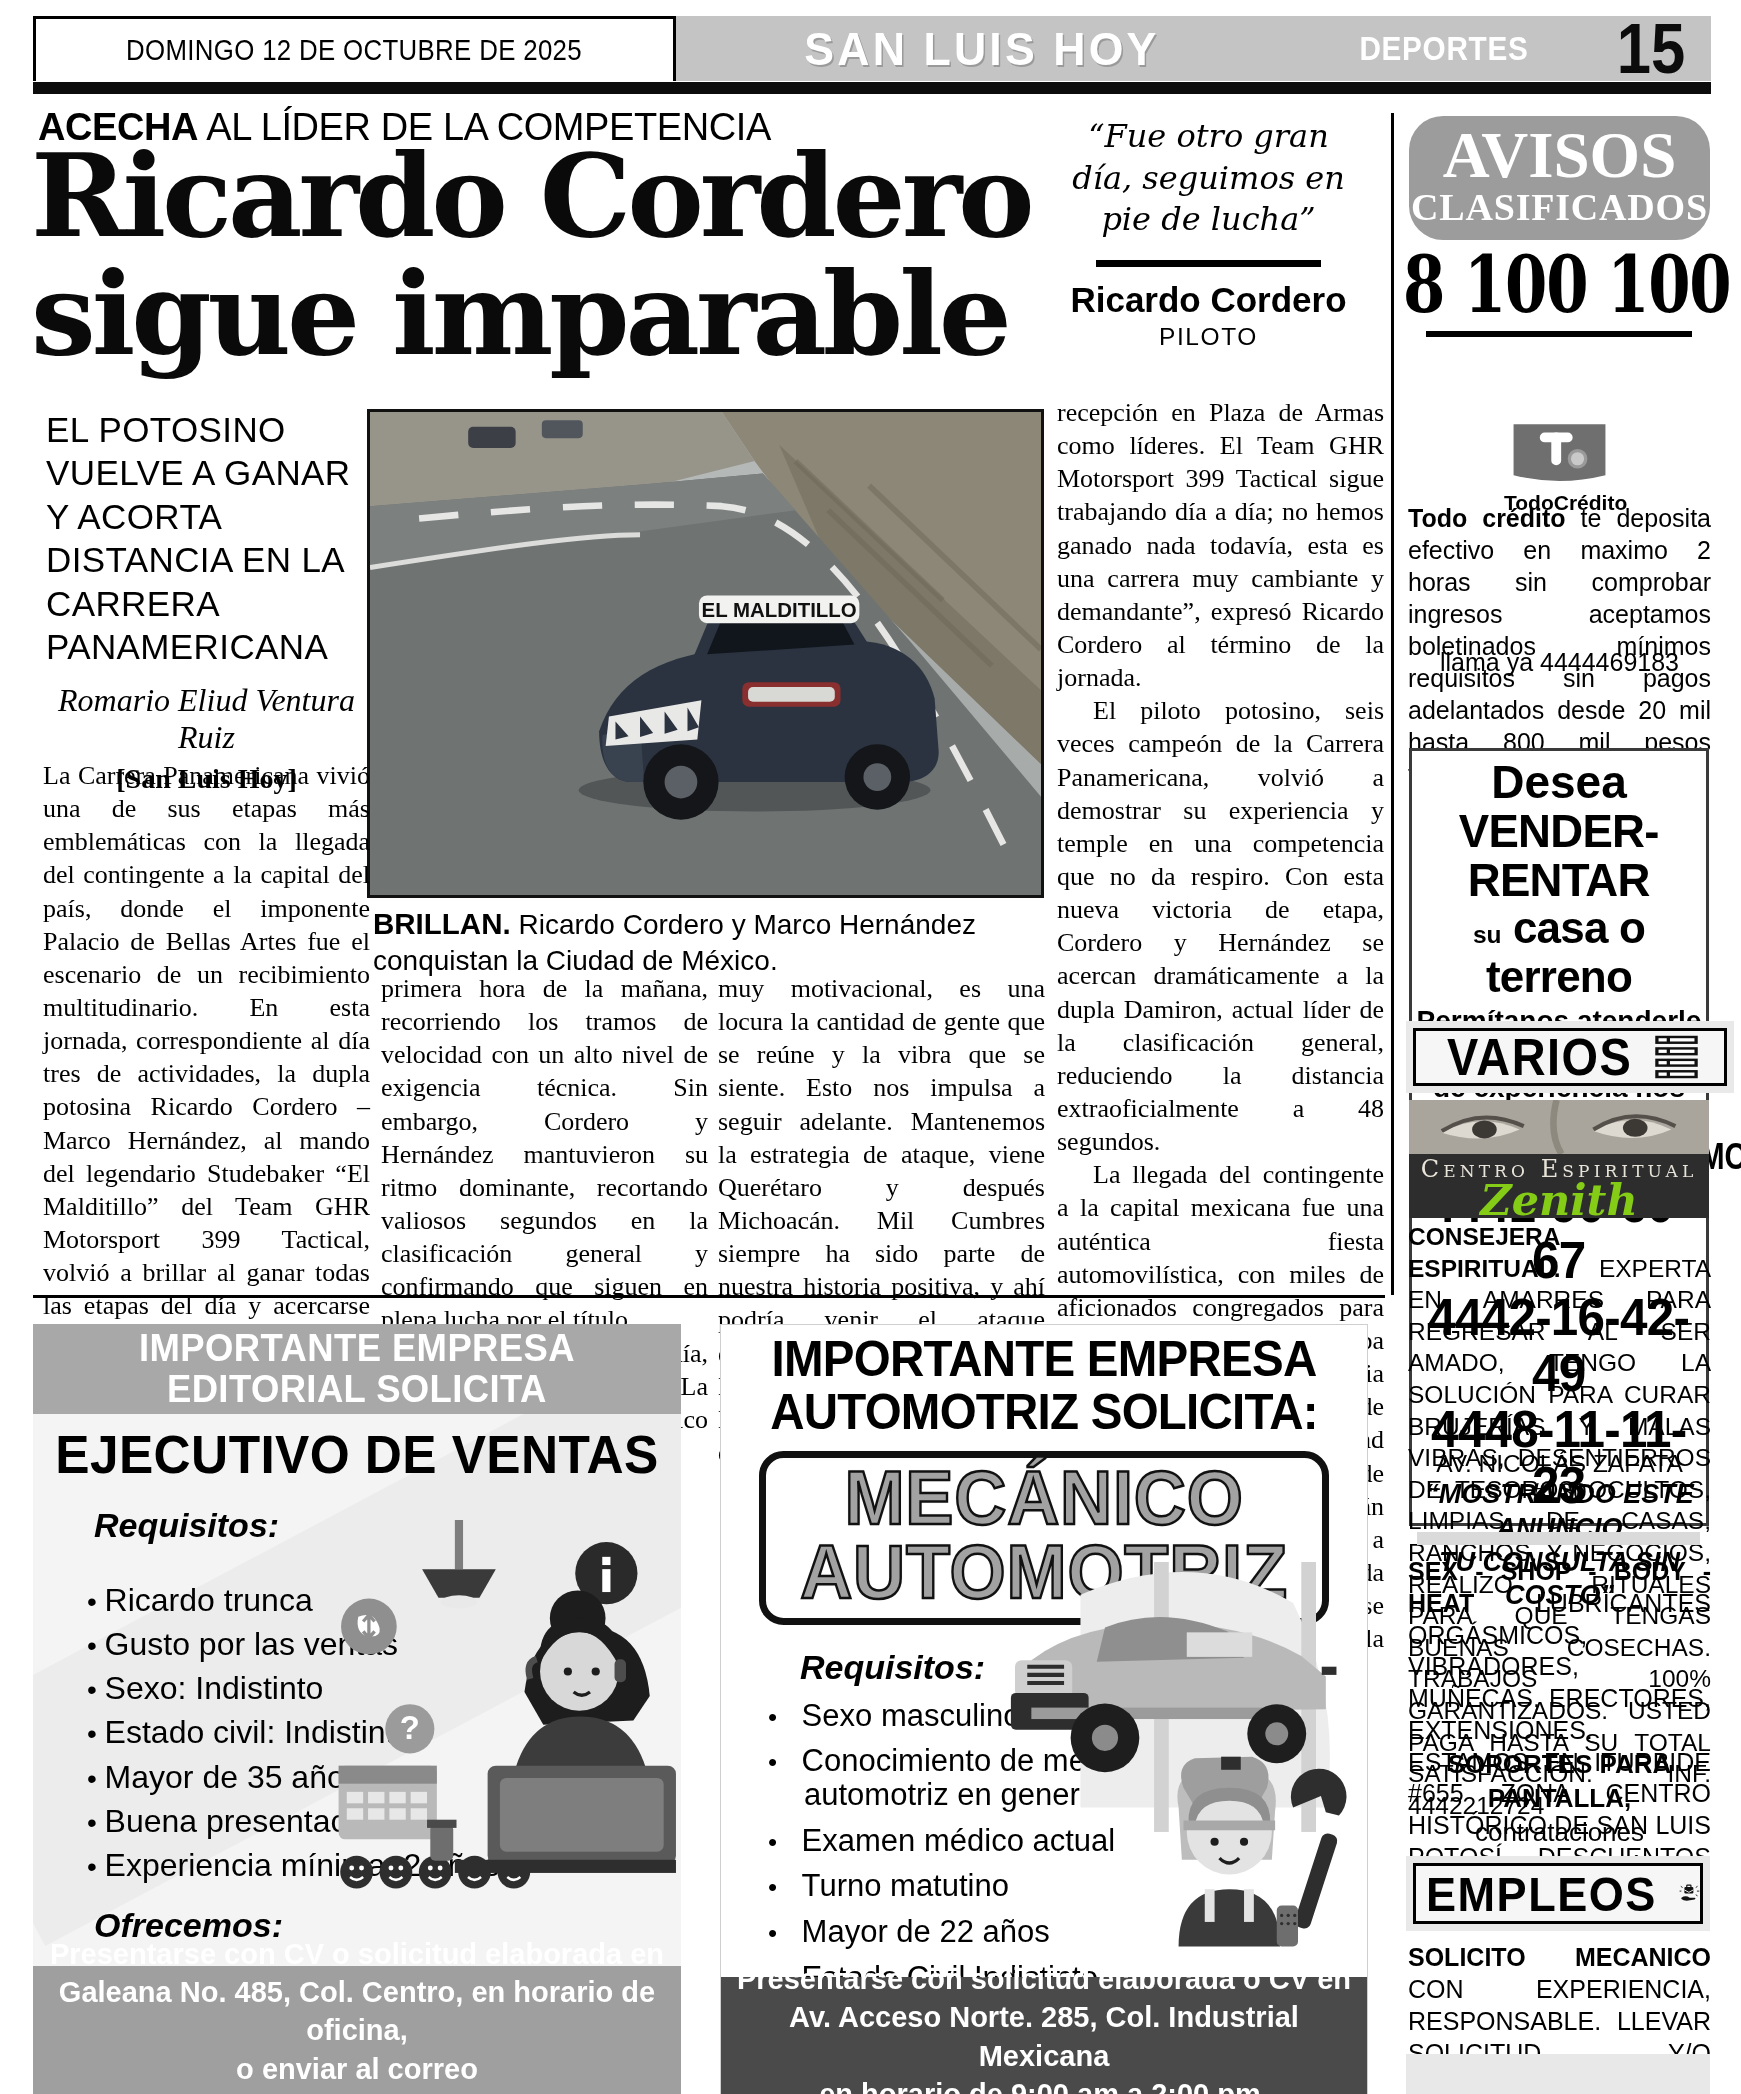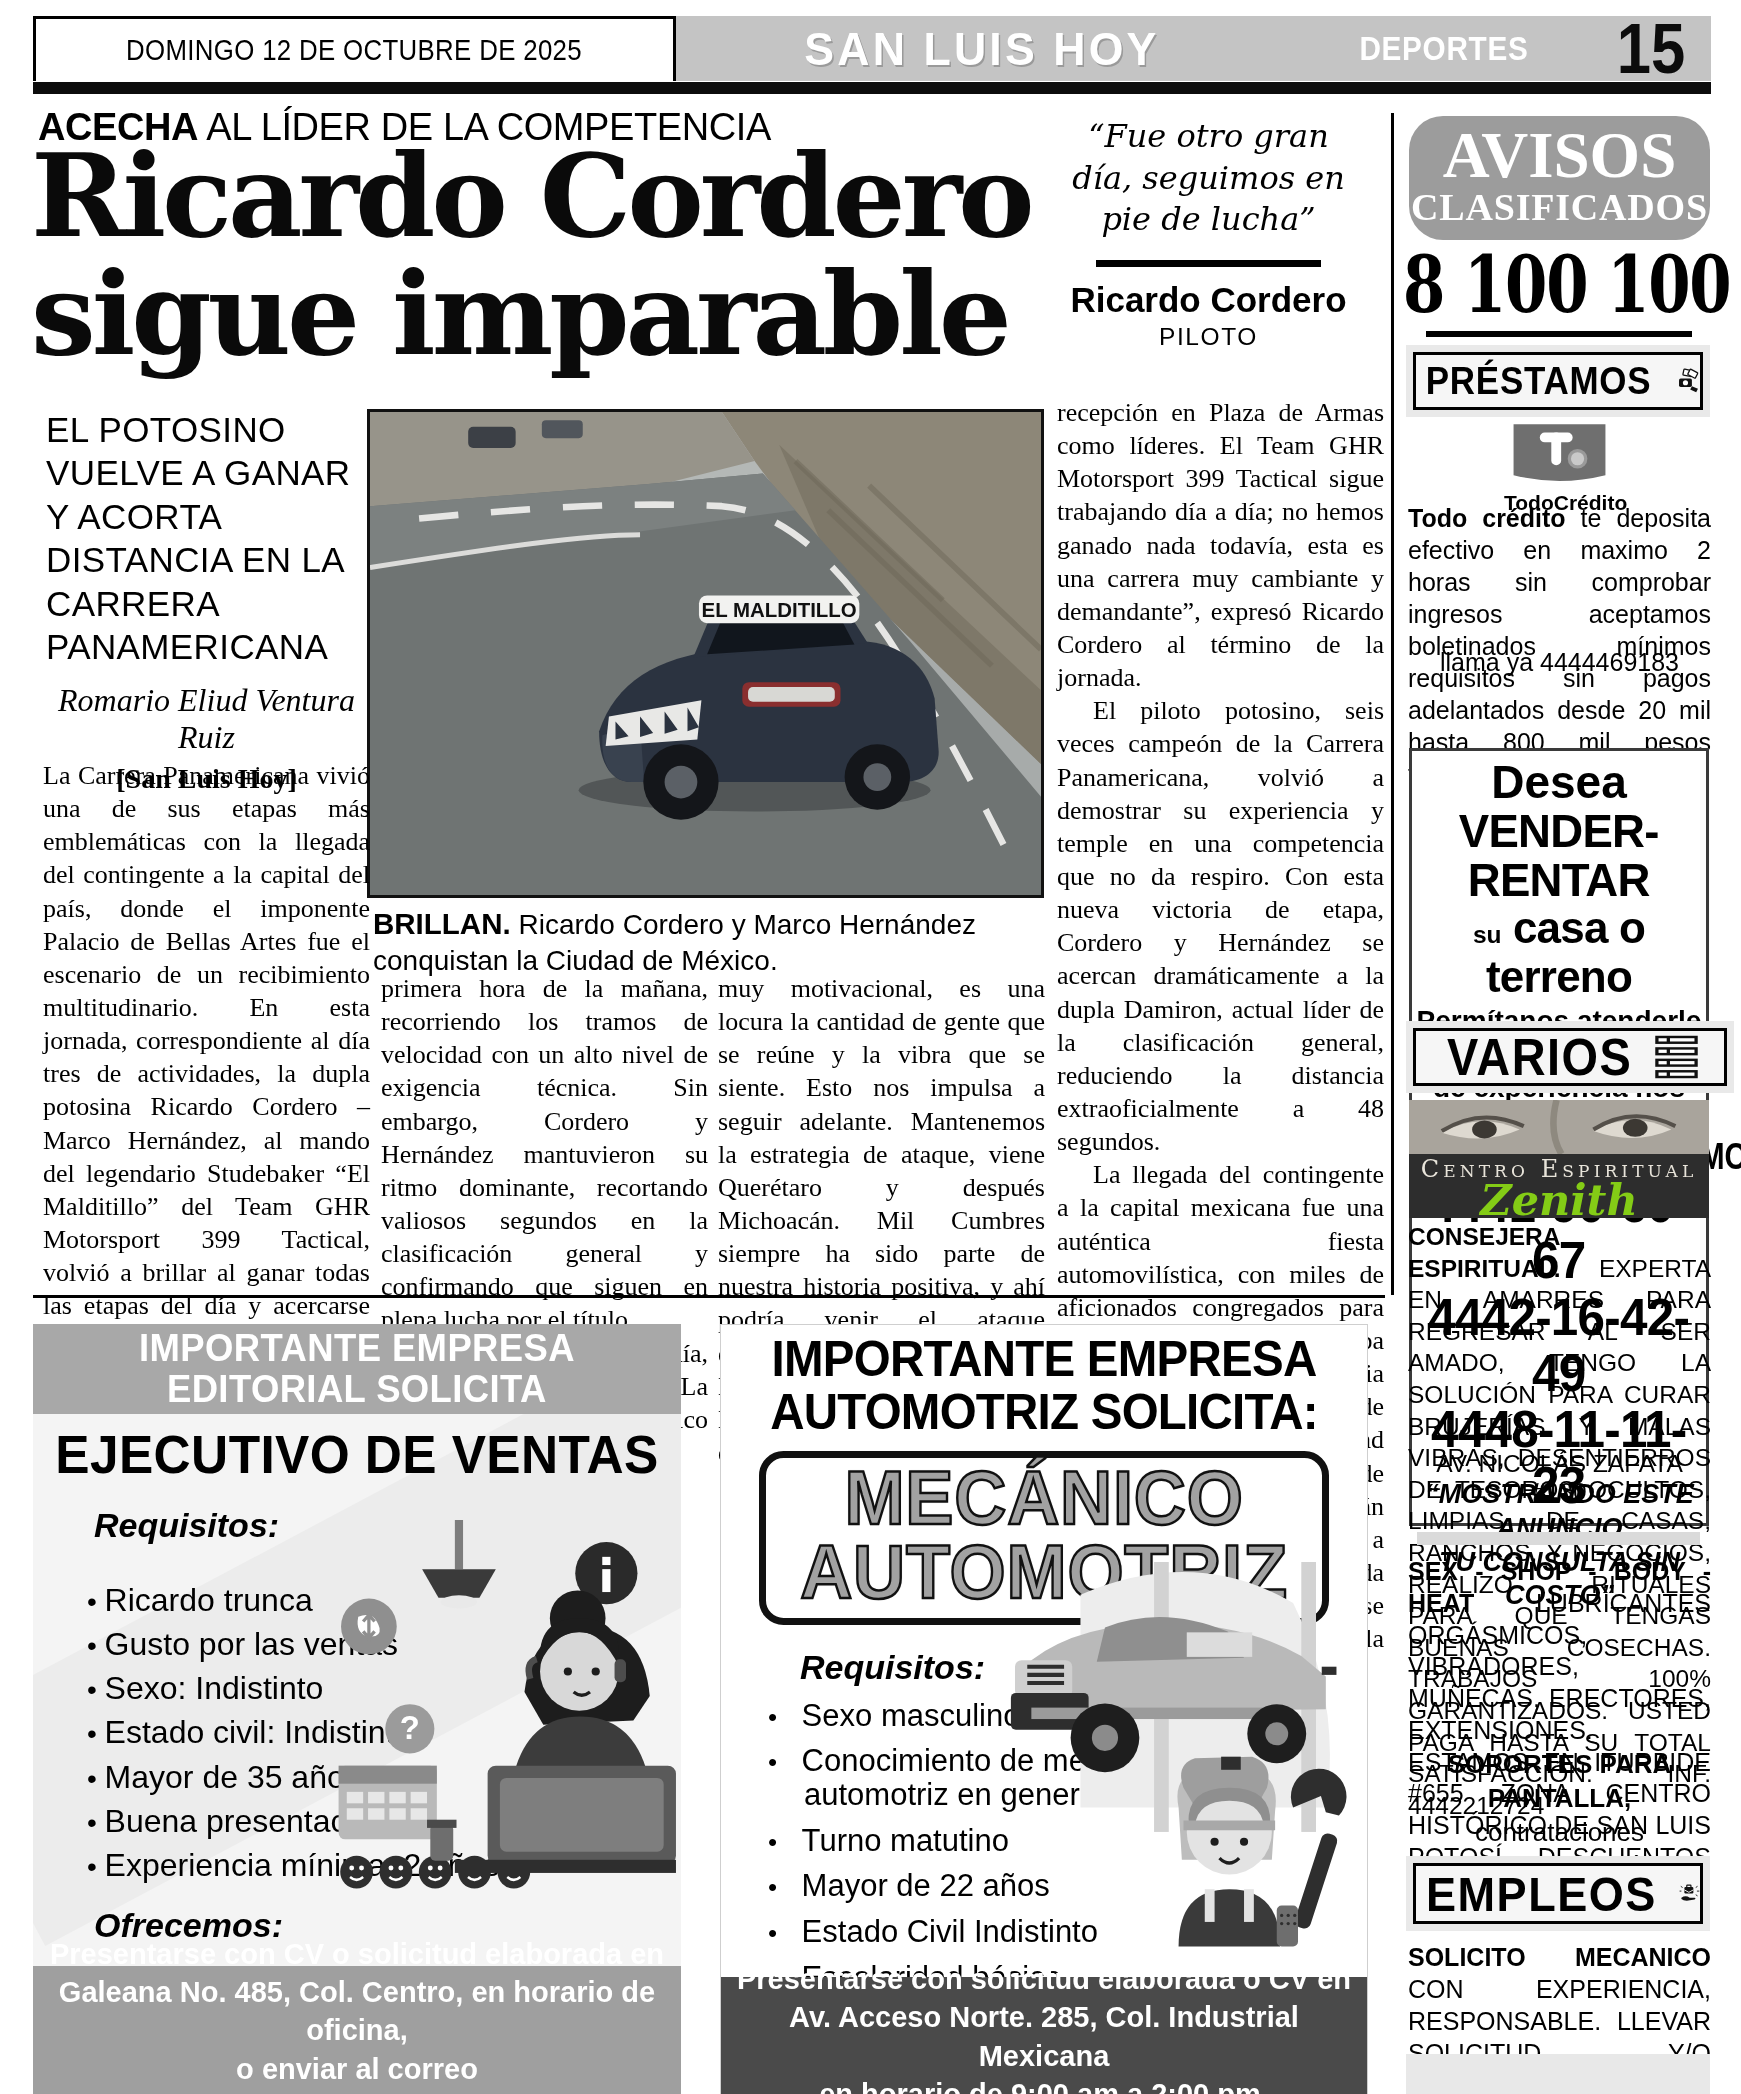--- a/index.html
+++ b/index.html
@@ -245,32 +245,20 @@
           <rect x="23" y="47" width="5" height="3"></rect>
           <rect x="30" y="47" width="5" height="3"></rect>
           <rect x="37" y="47" width="5" height="3"></rect>
         </g>
       <path d="M48,20 q6,4 0,10 M52,17 q9,6 0,15" stroke="#1a1a1a" stroke-width="2.5" fill="none"></path>
     </svg>
     <span class="phone-num">8 100 100</span>
   </div>
   <div class="sb phone-underline"></div>
 
-  <div class="sb panel prestamos">
-    <div class="inner">
-      <span class="label">PRÉSTAMOS</span>
-      <svg width="51" height="46" viewBox="0 0 62 56">
-        <rect x="24" y="2" width="20" height="14" rx="2" fill="#fff" stroke="#111" stroke-width="3" transform="rotate(12 34 9)"></rect>
-        <rect x="36" y="4" width="20" height="14" rx="2" fill="#fff" stroke="#111" stroke-width="3" transform="rotate(28 46 11)"></rect>
-        <rect x="14" y="22" width="30" height="20" rx="4" fill="#111"></rect>
-        <circle cx="29" cy="32" r="6" fill="#fff"></circle>
-        <path d="M44,40 l14,6 l-4,8 l-14,-6 Z" fill="#111"></path>
-      </svg>
-    </div>
-  </div>
 
   <div class="sb todocredito">
     <svg width="105" height="64" viewBox="0 0 128 78">
       <path d="M8,4 h112 v62 q-56,14 -112,0 Z" fill="#6f6f6f"></path>
       <rect x="40" y="14" width="40" height="12" rx="6" fill="#fff"></rect>
       <rect x="54" y="14" width="12" height="40" rx="6" fill="#fff"></rect>
       <circle cx="86" cy="46" r="12" fill="#9a9a9a"></circle>
       <circle cx="86" cy="46" r="8" fill="#c9c9c9"></circle>
     </svg>
     <div class="tc-caption">TodoCrédito</div>
@@ -480,20 +468,21 @@
       <div>AUTOMOTRIZ SOLICITA:</div>
     </div>
     <div class="adc-box">
       <div>MECÁNICO</div>
       <div>AUTOMOTRIZ</div>
     </div>
     <div class="adc-req-label">Requisitos:</div>
     <ul class="adc-list">
       <li>Sexo masculino</li>
       <li>Conocimiento de mecánica automotriz en general</li>
+      <li>Examen médico actual</li>
       <li>Turno matutino</li>
       <li>Mayor de 22 años</li>
       <li>Estado Civil Indistinto</li>
       <li>Escolaridad básica</li>
     </ul>
     <div class="adc-ofr-label">Ofrecemos:</div>
 
     <svg class="adc-illu" viewBox="0 0 470 500">
       <path d="M120,40 q140,-60 260,10 q60,120 40,250 l-300,0 Z" fill="#ededed"></path>
       <rect x="210" y="0" width="18" height="330" fill="#d2d2d2"></rect>

